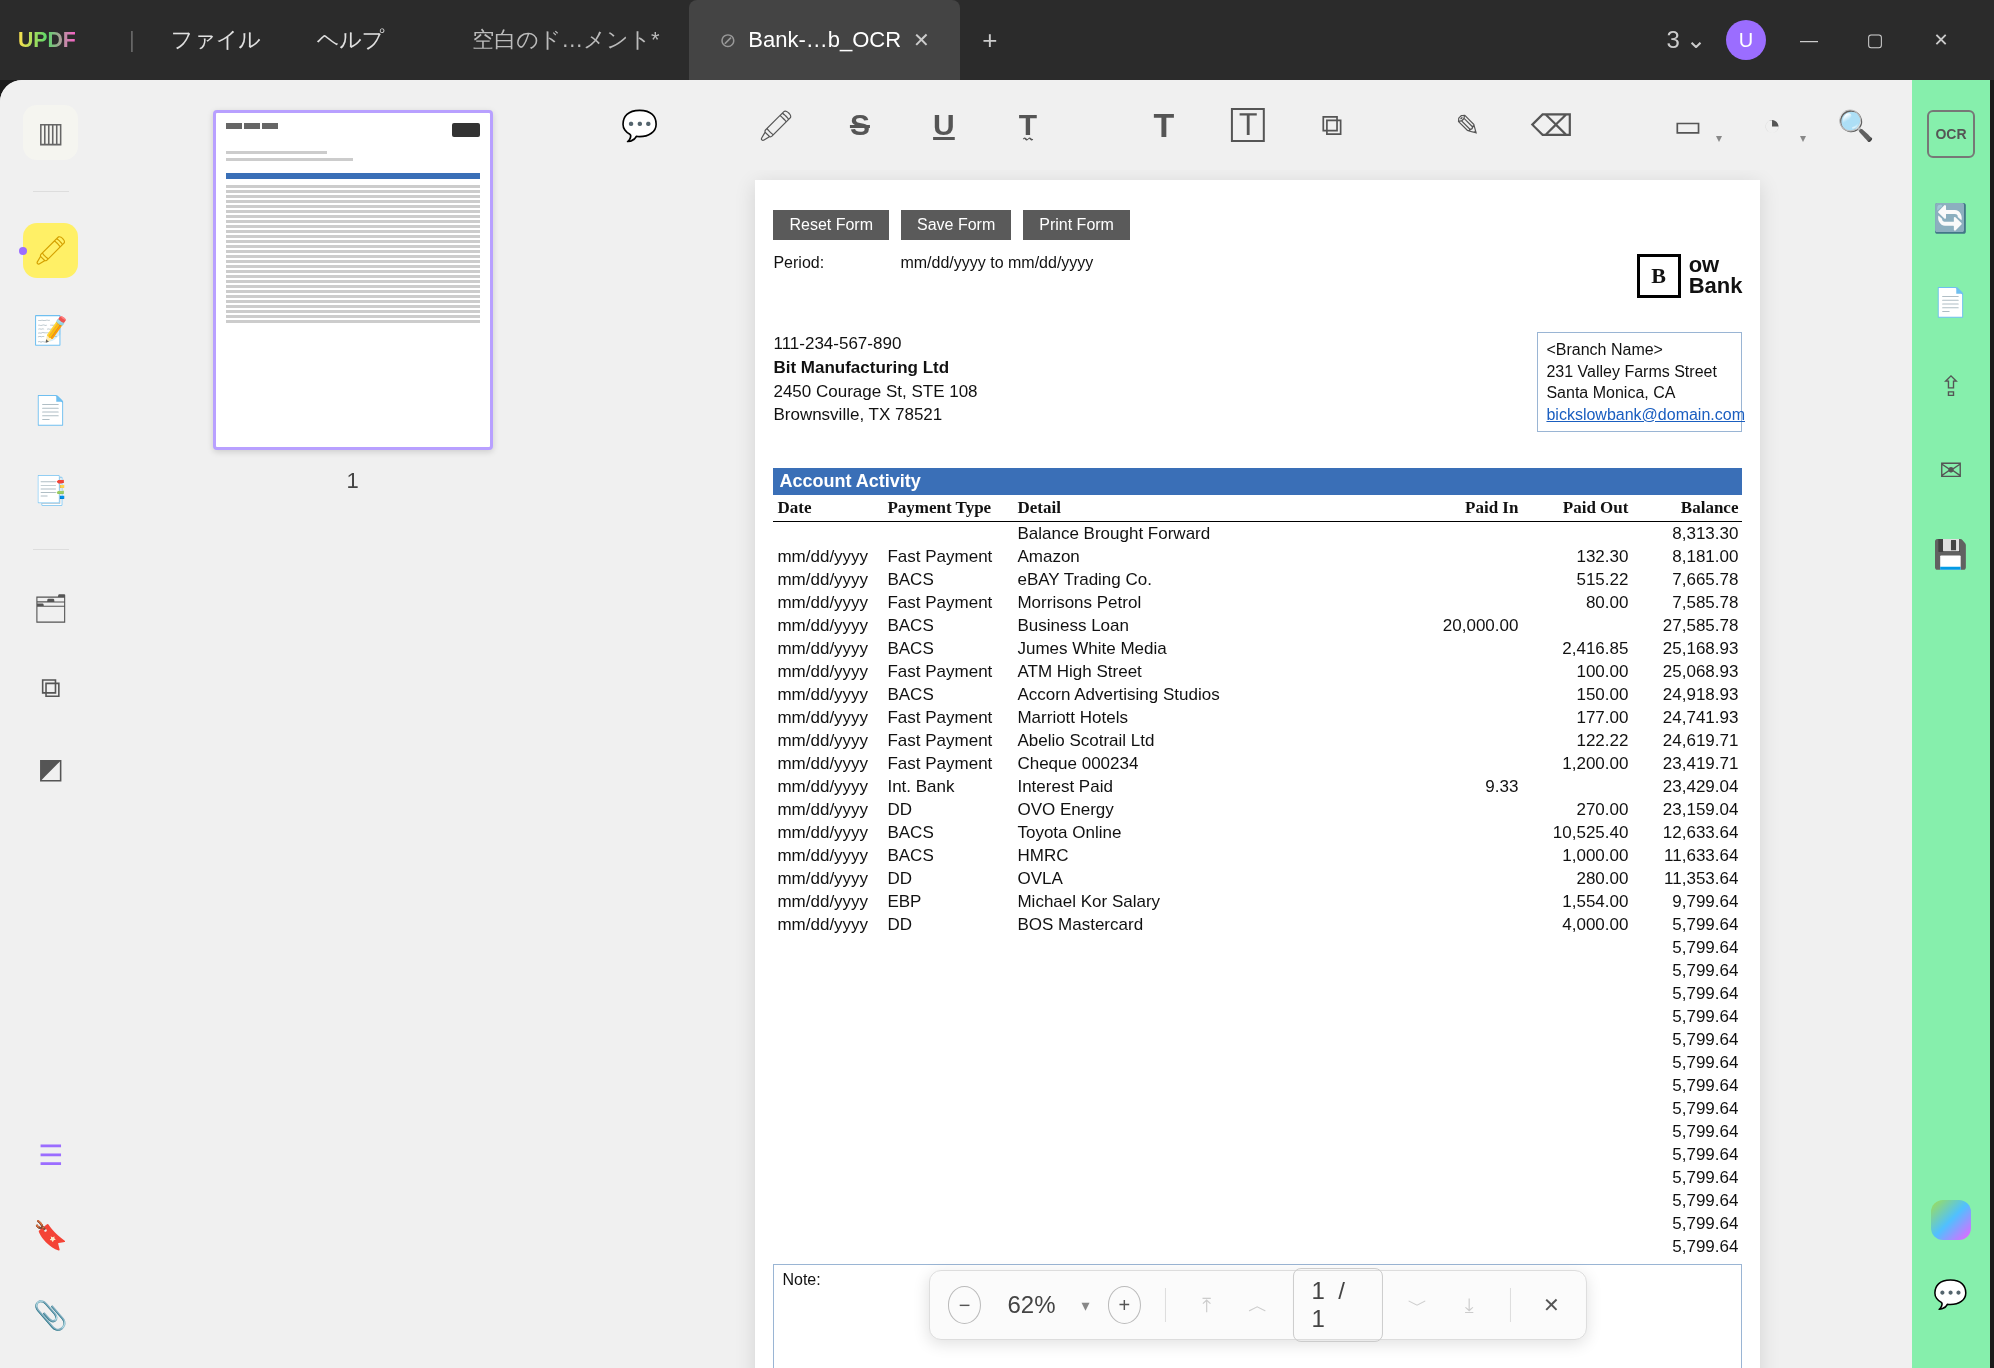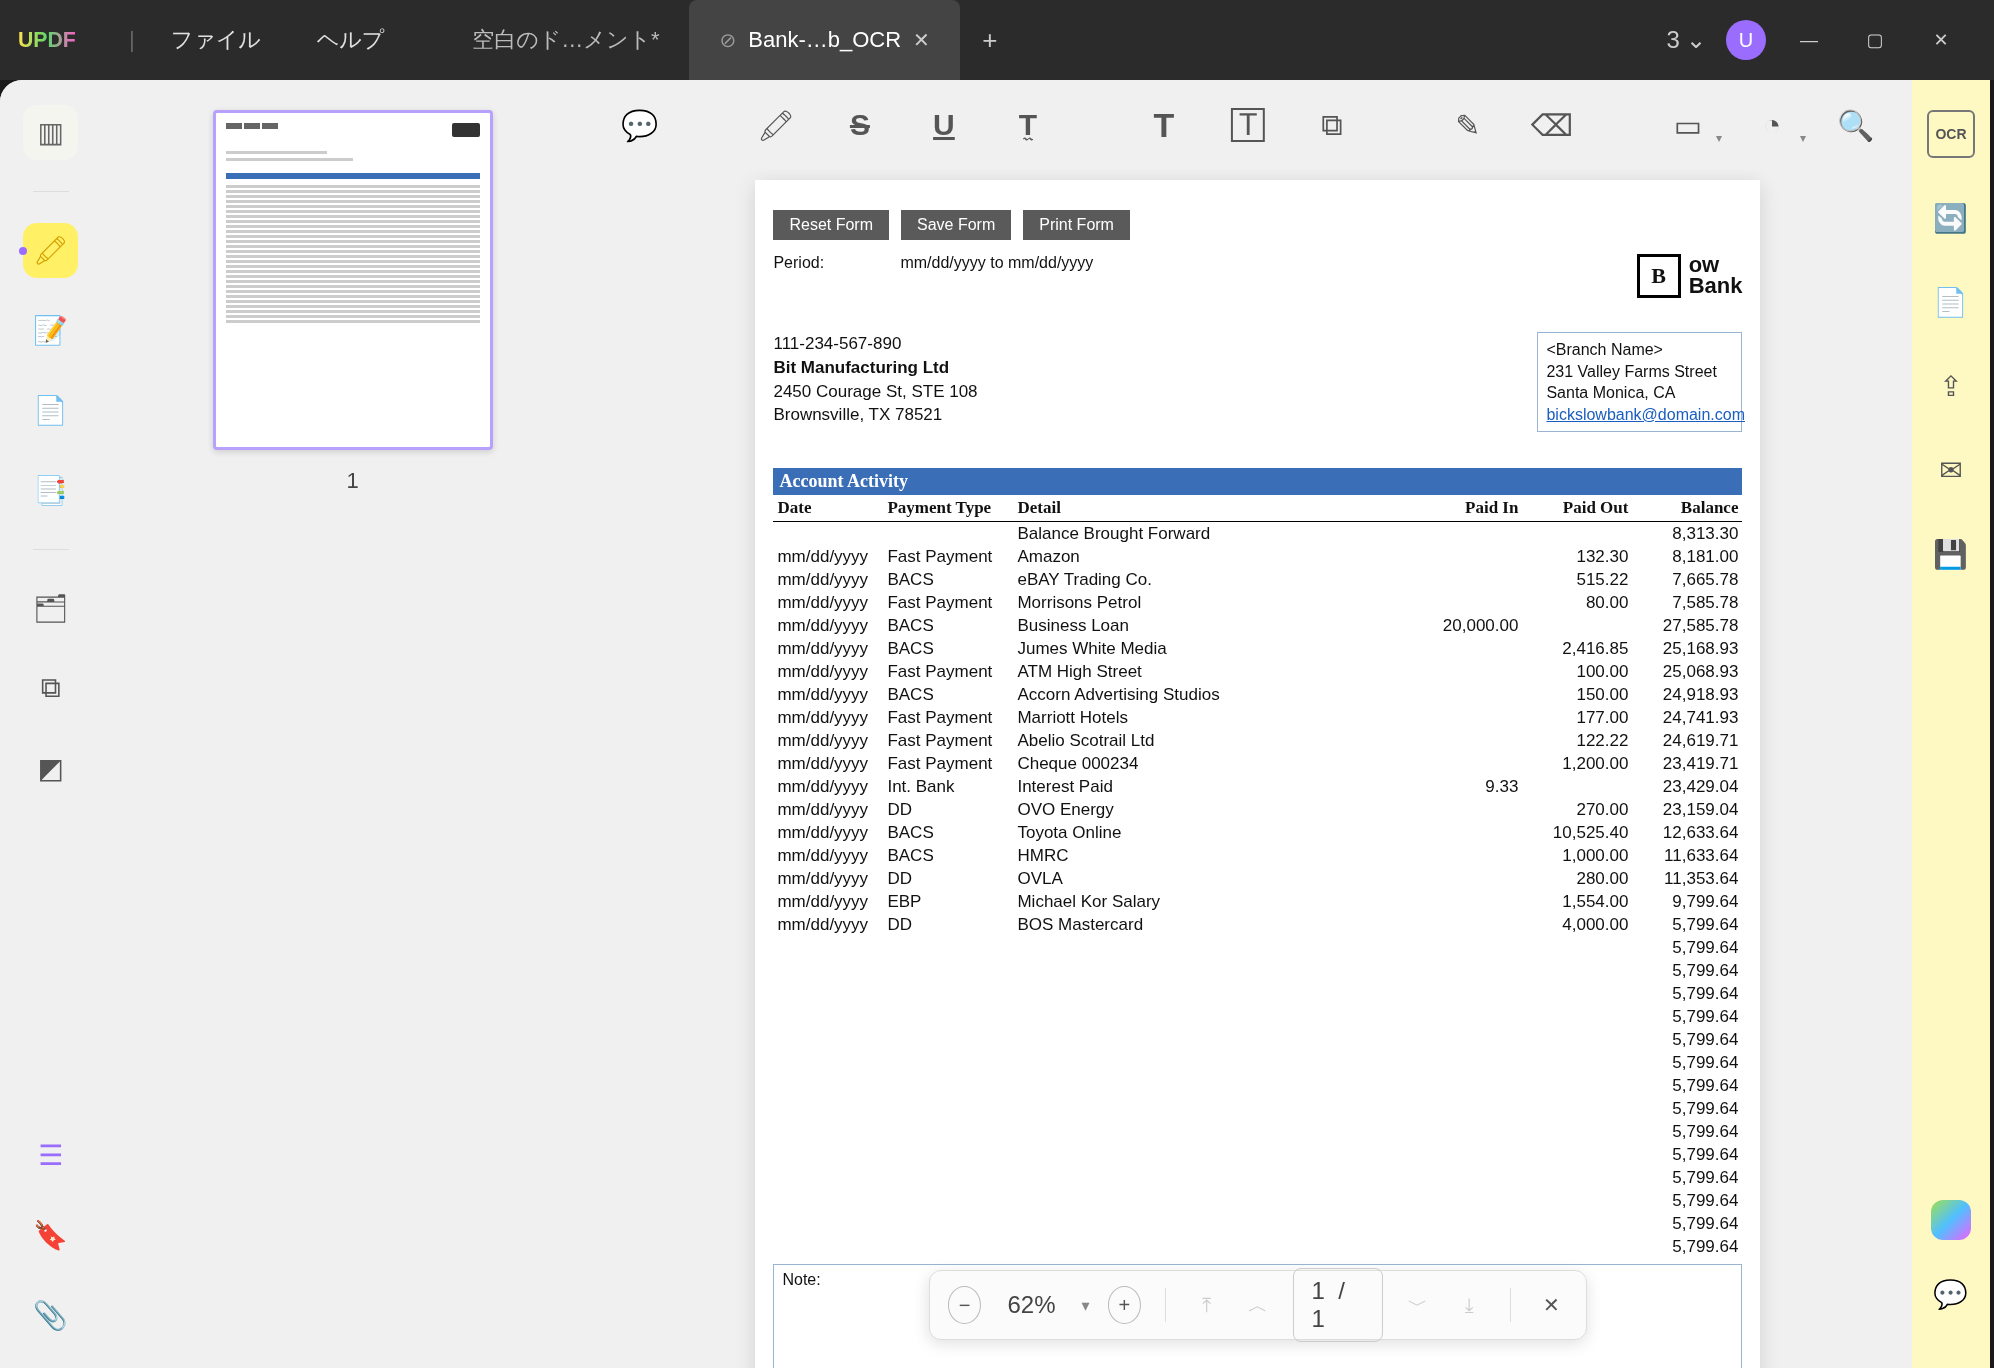--- a/index.html
+++ b/index.html
@@ -62,29 +62,29 @@
 .meta-line .lbl{width:95px;color:#111;}
 .bank-logo{display:flex;align-items:center;gap:8px;}
 .bank-logo .mark{width:44px;height:44px;border:3px solid #000; font-weight:bold; font-size:22px; display:flex;align-items:center;justify-content:center; font-family:serif;}
 .bank-logo .txt{font-size:22px;font-weight:bold;line-height:0.95;}
 .cust-block{margin-top:34px;display:flex;justify-content:space-between;}
 .cust-left{font-size:17px;line-height:1.4;}
 .cust-left b{font-weight:bold;}
 .branch-box{border:1.5px solid #9ab5d4;width:205px;padding:6px 8px;font-size:16px;line-height:1.35;}
 .branch-box a{color:#1a5ec0;text-decoration:underline;}
 
-.activity-header{margin-top:36px;background:#3a6fb7;color:#fff;font-size:18px;font-weight:600;padding:3px 6px; font-family:Liberation Serif, serif;}
+.activity-header{margin-top:36px;background:#3a6fb7;color:#fff;font-size:18px;font-weight:600;padding:3px 6px; font-family:Liberation Sans, sans-serif;}
 .activity-table{width:100%;border-collapse:collapse;font-size:17px;}
 .activity-table th{border-bottom:1.5px solid #000;font-weight:bold;padding:3px 4px;text-align:left;font-family:Georgia,serif;}
 .activity-table th.r,.activity-table td.r{text-align:right;}
 .activity-table td{padding:1.5px 4px;}
 .note-box{margin-top:6px;border:1.5px solid #9ab5d4;height:150px;padding:6px 8px;font-size:16px;}
 
 
-.right-rail { width:100px; background:#fef9c3; display:flex; flex-direction:column; align-items:center; padding:30px 0; gap:36px; }
+.right-rail { width:100px; background:#86efac; display:flex; flex-direction:column; align-items:center; padding:30px 0; gap:36px; }
 .rr-btn { width:48px; height:48px; display:flex; align-items:center; justify-content:center; color:#555; font-size:28px; cursor:pointer; }
 .rr-bottom{margin-top:auto;display:flex;flex-direction:column;gap:30px;align-items:center;padding-bottom:20px;}
 
 
 .page-ctrl { position:absolute; bottom:28px; left:50%; transform:translateX(-50%); background:#fbfbfb; border:1px solid #ddd; border-radius:12px; box-shadow:0 4px 16px rgba(0,0,0,0.12); height:70px; display:flex; align-items:center; padding:0 18px; gap:18px; }
 .pc-btn { width:38px;height:38px;border:1.5px solid #bbb;border-radius:50%;display:flex;align-items:center;justify-content:center;color:#555;cursor:pointer;font-size:20px;}
 .pc-btn.flat{border:none;border-radius:0;}
 .zoom-val{font-size:24px;color:#444;margin:0 8px;}
 .pc-sep{width:1px;height:34px;background:#ddd;margin:0 6px;}
 .page-box{border:1.5px solid #ccc;border-radius:8px;padding:8px 18px;font-size:24px;color:#444;}

